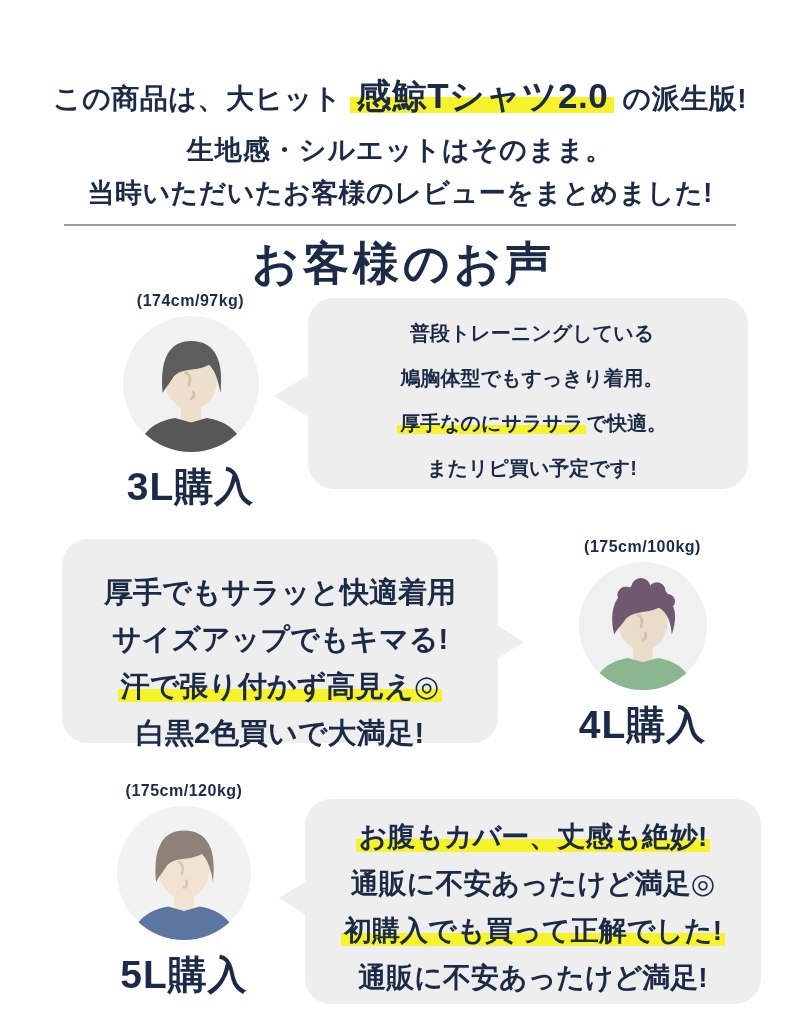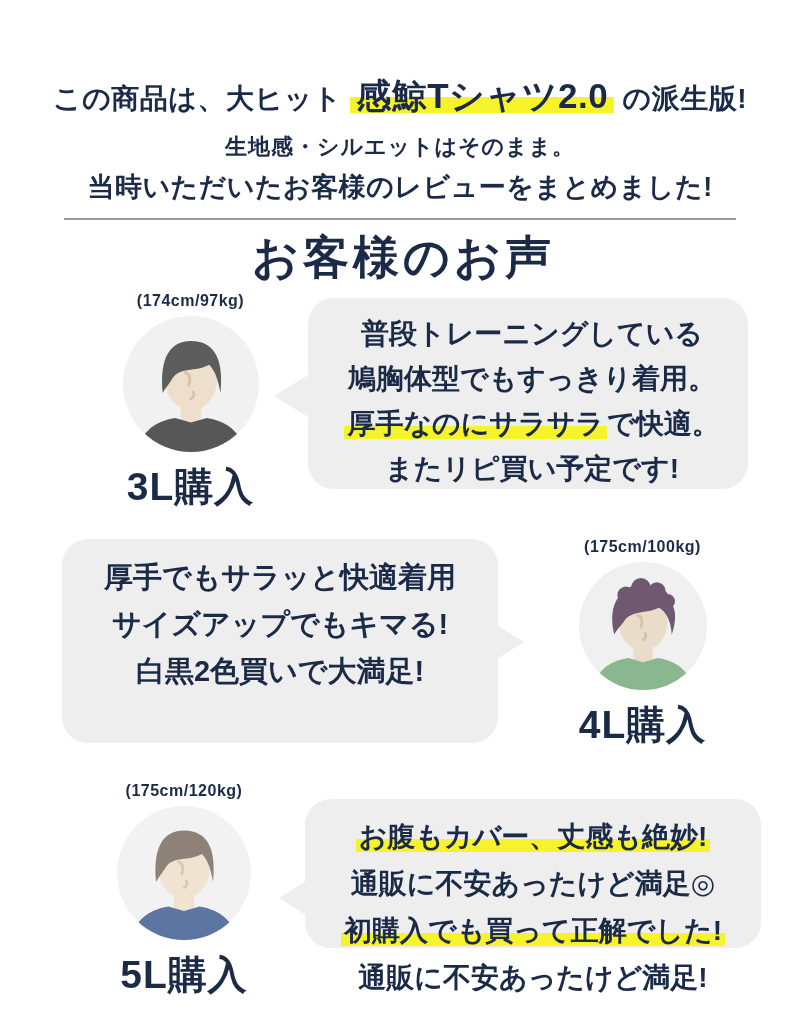--- a/index.html
+++ b/index.html
@@ -24,21 +24,21 @@
     overflow:hidden;
   }
   
   .header{position:absolute;top:56px;left:0;width:100%;text-align:center;}
   .h-line1{font-size:28px;line-height:48px;letter-spacing:.5px;white-space:nowrap;}
   .product{
     font-size:35px;
     padding:0 6px;
     background:linear-gradient(to bottom,transparent 55%,var(--yellow) 55%,var(--yellow) 96%,transparent 96%);
   }
-  .h-line2{font-size:22px;margin-top:9px;letter-spacing:1px;}
+  .h-line2{font-size:27px;margin-top:9px;letter-spacing:1px;}
   .h-line3{font-size:27px;margin-top:7px;letter-spacing:.5px;white-space:nowrap;}
   .divider{
     width:672px;height:0;
     border:none;border-top:2px solid var(--divider);
     margin:13px auto 0 auto;
   }
   .title{
     font-family:"Liberation Serif","DejaVu Serif",serif;
     font-size:46px;font-weight:700;
     margin-top:7px;letter-spacing:4px;padding-left:7px;
@@ -52,32 +52,32 @@
   .avatar{display:block;margin:6px auto 0 auto;}
   .size-label{font-size:39px;margin-top:8px;letter-spacing:1px;}
   
   .bubble{
     position:absolute;
     background:var(--bubble);
     border-radius:26px;
     text-align:center;
   }
   .bubble-1{left:308px;top:282px;width:440px;height:191px;padding:13px 8px 0 16px;}
-  .bubble-2{left:62px;top:523px;width:436px;height:204px;padding:15px 8px 0 8px;}
-  .bubble-3{left:305px;top:783px;width:456px;height:149px;padding:14px 8px 0 8px;}
+  .bubble-2{left:62px;top:523px;width:436px;height:204px;padding:30px 8px 0 8px;}
+  .bubble-3{left:305px;top:783px;width:456px;height:205px;padding:14px 8px 0 8px;}
   .bubble::after{
     content:"";position:absolute;width:0;height:0;
     border-top:22px solid transparent;
     border-bottom:22px solid transparent;
   }
   .bubble-1::after{left:-34px;top:76px;border-right:36px solid var(--bubble);}
   .bubble-2::after{right:-26px;top:86px;border-top-width:17px;border-bottom-width:17px;border-left:27px solid var(--bubble);}
   .bubble-3::after{left:-26px;top:82px;border-top-width:17px;border-bottom-width:17px;border-right:27px solid var(--bubble);}
   .bubble .line{white-space:nowrap;}
-  .bubble-1 .line{font-size:28px;line-height:45px;}
+  .bubble-1 .line{font-size:20px;line-height:45px;}
   .bubble-2 .line{font-size:29px;line-height:47px;}
   .bubble-3 .line{font-size:28px;line-height:47px;}
   .mark{
     padding:0 3px;
     background:linear-gradient(to bottom,transparent 58%,var(--yellow) 58%);
   }
   .mark:empty,.pre:empty,.post:empty{display:none;}
 </style>
 </head>
 <body>
@@ -119,20 +119,21 @@
   <div class="bubble bubble-1">
     <p class="line"><span class="pre">普段トレーニングしている</span></p>
     <p class="line"><span class="pre">鳩胸体型でもすっきり着用。</span></p>
     <p class="line"><span class="mark">厚手なのにサラサラ</span><span class="post">で快適。</span></p>
     <p class="line"><span class="pre">またリピ買い予定です!</span></p>
   </div>
 
   <div class="bubble bubble-2">
     <p class="line"><span class="pre">厚手でもサラッと快適着用</span></p>
     <p class="line"><span class="pre">サイズアップでもキマる!</span></p>
+    <p class="line"><span class="mark">汗で張り付かず高見え◎</span></p>
     <p class="line"><span class="pre">白黒2色買いで大満足!</span></p>
   </div>
 
   <div class="person person-2">
     <div class="spec">(175cm/100kg)</div>
     <svg class="avatar" width="128" height="128" viewBox="0 0 120 120">
       <defs>
           <clipPath id="clip-a2">
             <circle cx="60" cy="60" r="60"></circle>
           </clipPath>

